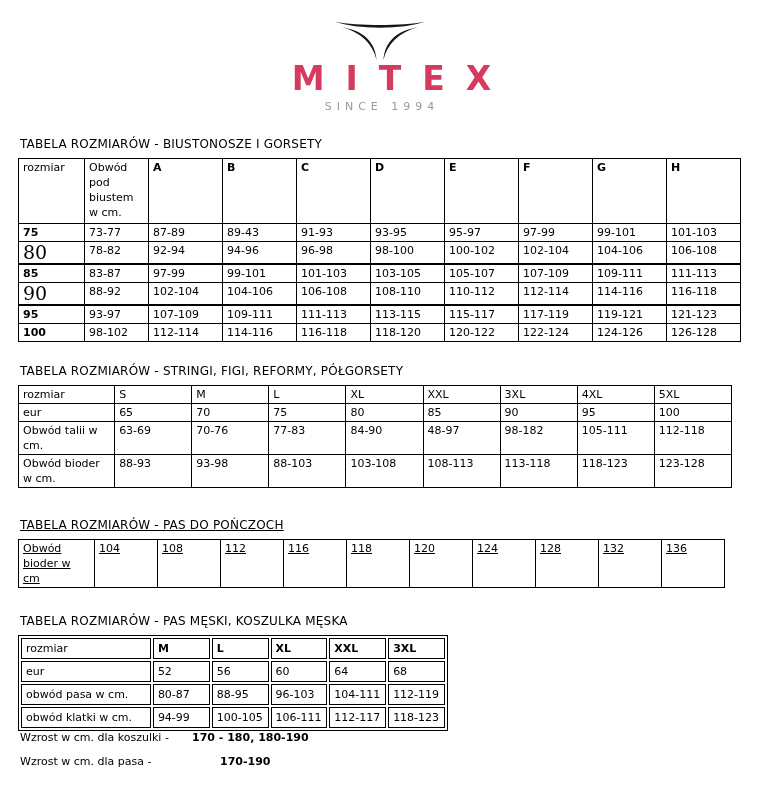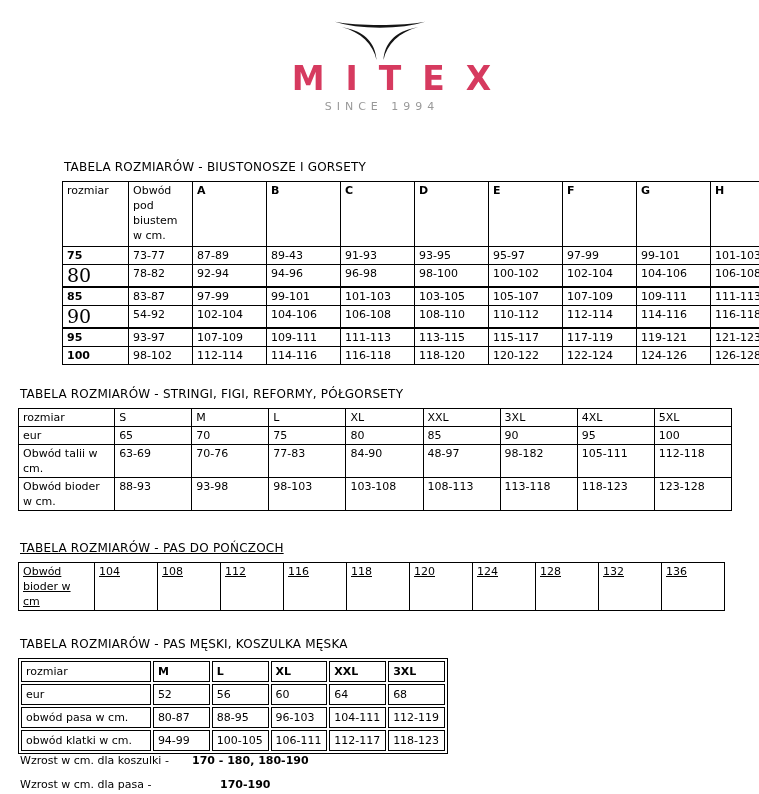--- a/index.html
+++ b/index.html
@@ -11,21 +11,21 @@
   .page{position:relative;width:759px;}
 
   
   .logo{text-align:center;padding-top:8px;}
   .logo svg{display:block;margin:0 auto;}
   .brand{font-size:33px;font-weight:bold;letter-spacing:21px;text-indent:21px;line-height:1;margin-top:2px;padding-left:24px;}
   .tagline{font-size:11px;letter-spacing:5px;text-indent:5px;color:#999;margin-top:5px;}
 
   
   .section-title{margin:0 0 7px 20px;font-size:12px;letter-spacing:0.2px;}
-  .sec1{margin-top:47px;padding-left:44px;}
+  .sec1{margin-top:24px;}
   .sec2{margin-top:22px;}
   .sec3{margin-top:30px;text-decoration:underline;}
   .sec4{margin-top:26px;}
 
   
   table.t{border-collapse:collapse;table-layout:fixed;margin-left:18px;}
   table.t td,table.t th{
     border:1px solid #000;padding:1px 4px;text-align:left;vertical-align:top;
     font-size:11px;line-height:15px;font-weight:normal;overflow:hidden;white-space:normal;
   }
@@ -130,21 +130,21 @@
             <td>99-101</td>
             <td>101-103</td>
             <td>103-105</td>
             <td>105-107</td>
             <td>107-109</td>
             <td>109-111</td>
             <td>111-113</td>
           </tr>
           <tr>
             <td class="lbl-serif">90</td>
-            <td>54-92</td>
+            <td>88-92</td>
             <td>102-104</td>
             <td>104-106</td>
             <td>106-108</td>
             <td>108-110</td>
             <td>110-112</td>
             <td>112-114</td>
             <td>114-116</td>
             <td>116-118</td>
           </tr>
           <tr class="group-start">
@@ -220,21 +220,21 @@
             <td>84-90</td>
             <td>48-97</td>
             <td>98-182</td>
             <td>105-111</td>
             <td>112-118</td>
           </tr>
           <tr>
             <td class="row-label">Obwód bioder w cm.</td>
             <td>88-93</td>
             <td>93-98</td>
-            <td>98-103</td>
+            <td>88-103</td>
             <td>103-108</td>
             <td>108-113</td>
             <td>113-118</td>
             <td>118-123</td>
             <td>123-128</td>
           </tr>
         </tbody>
       </table>
   </div>
 

